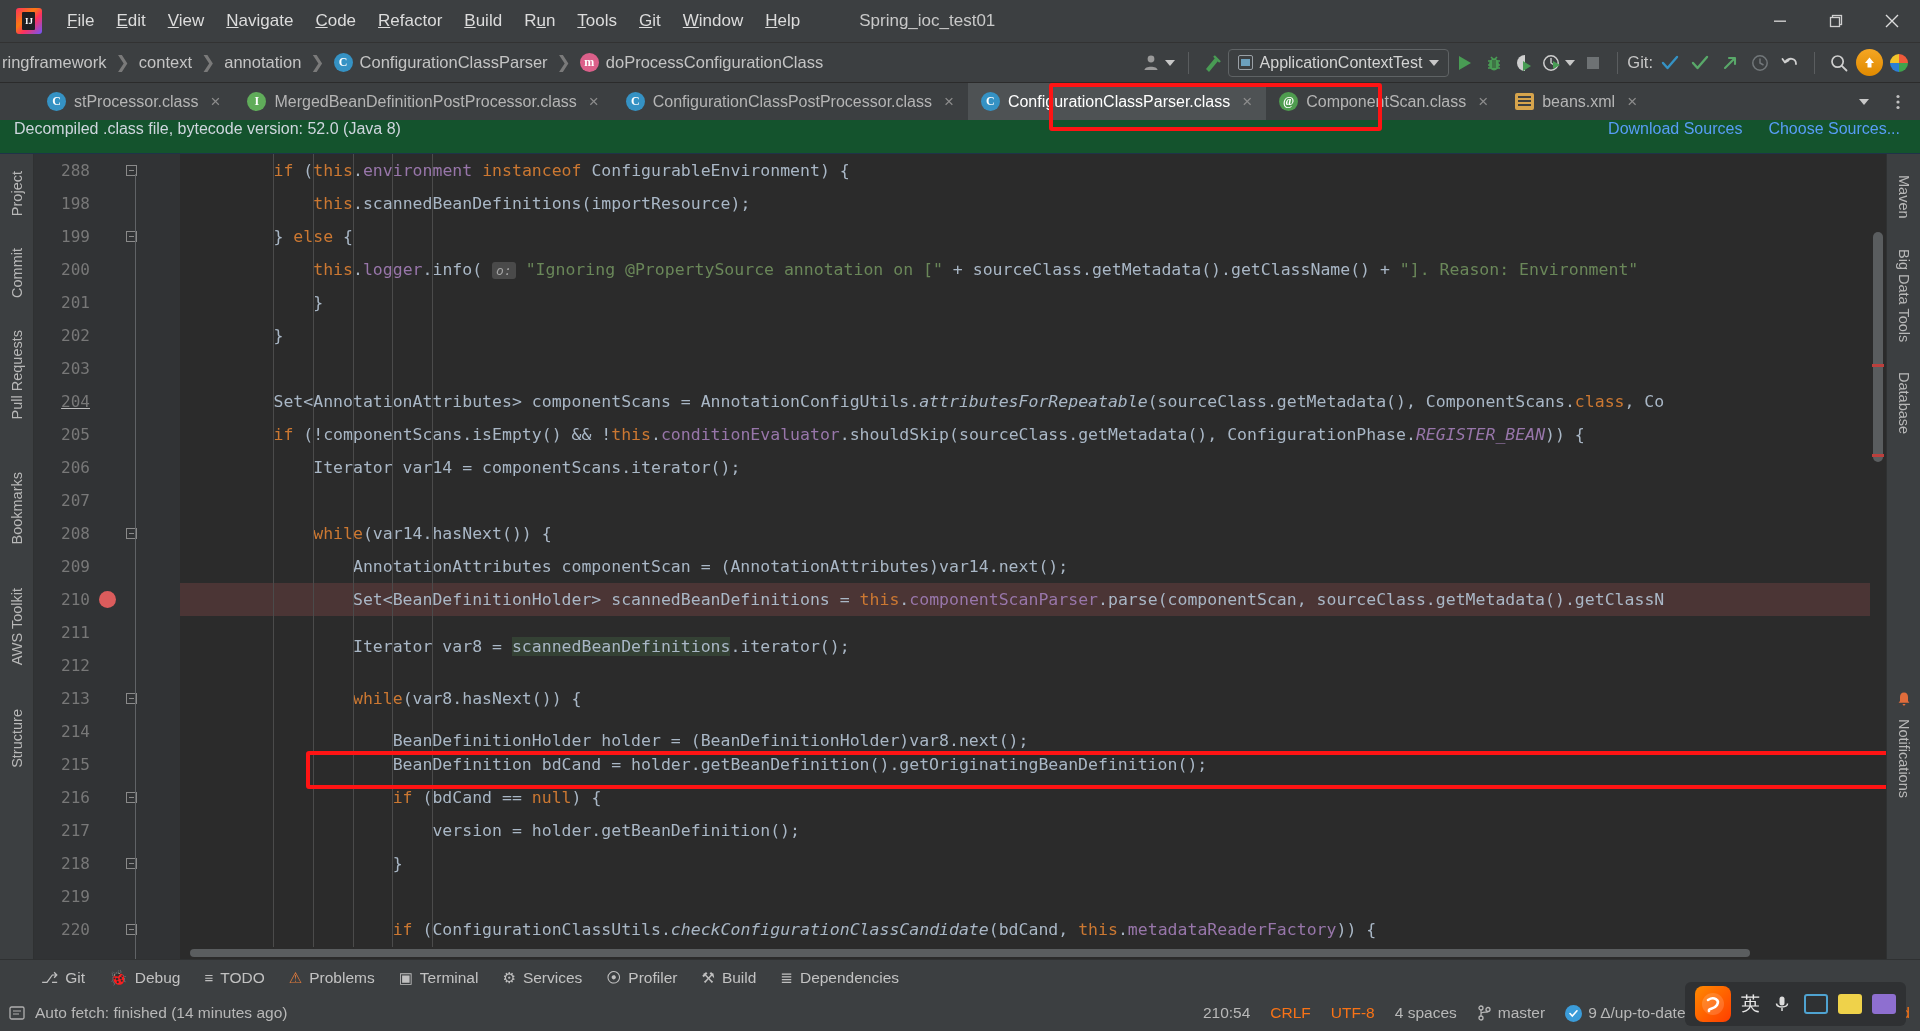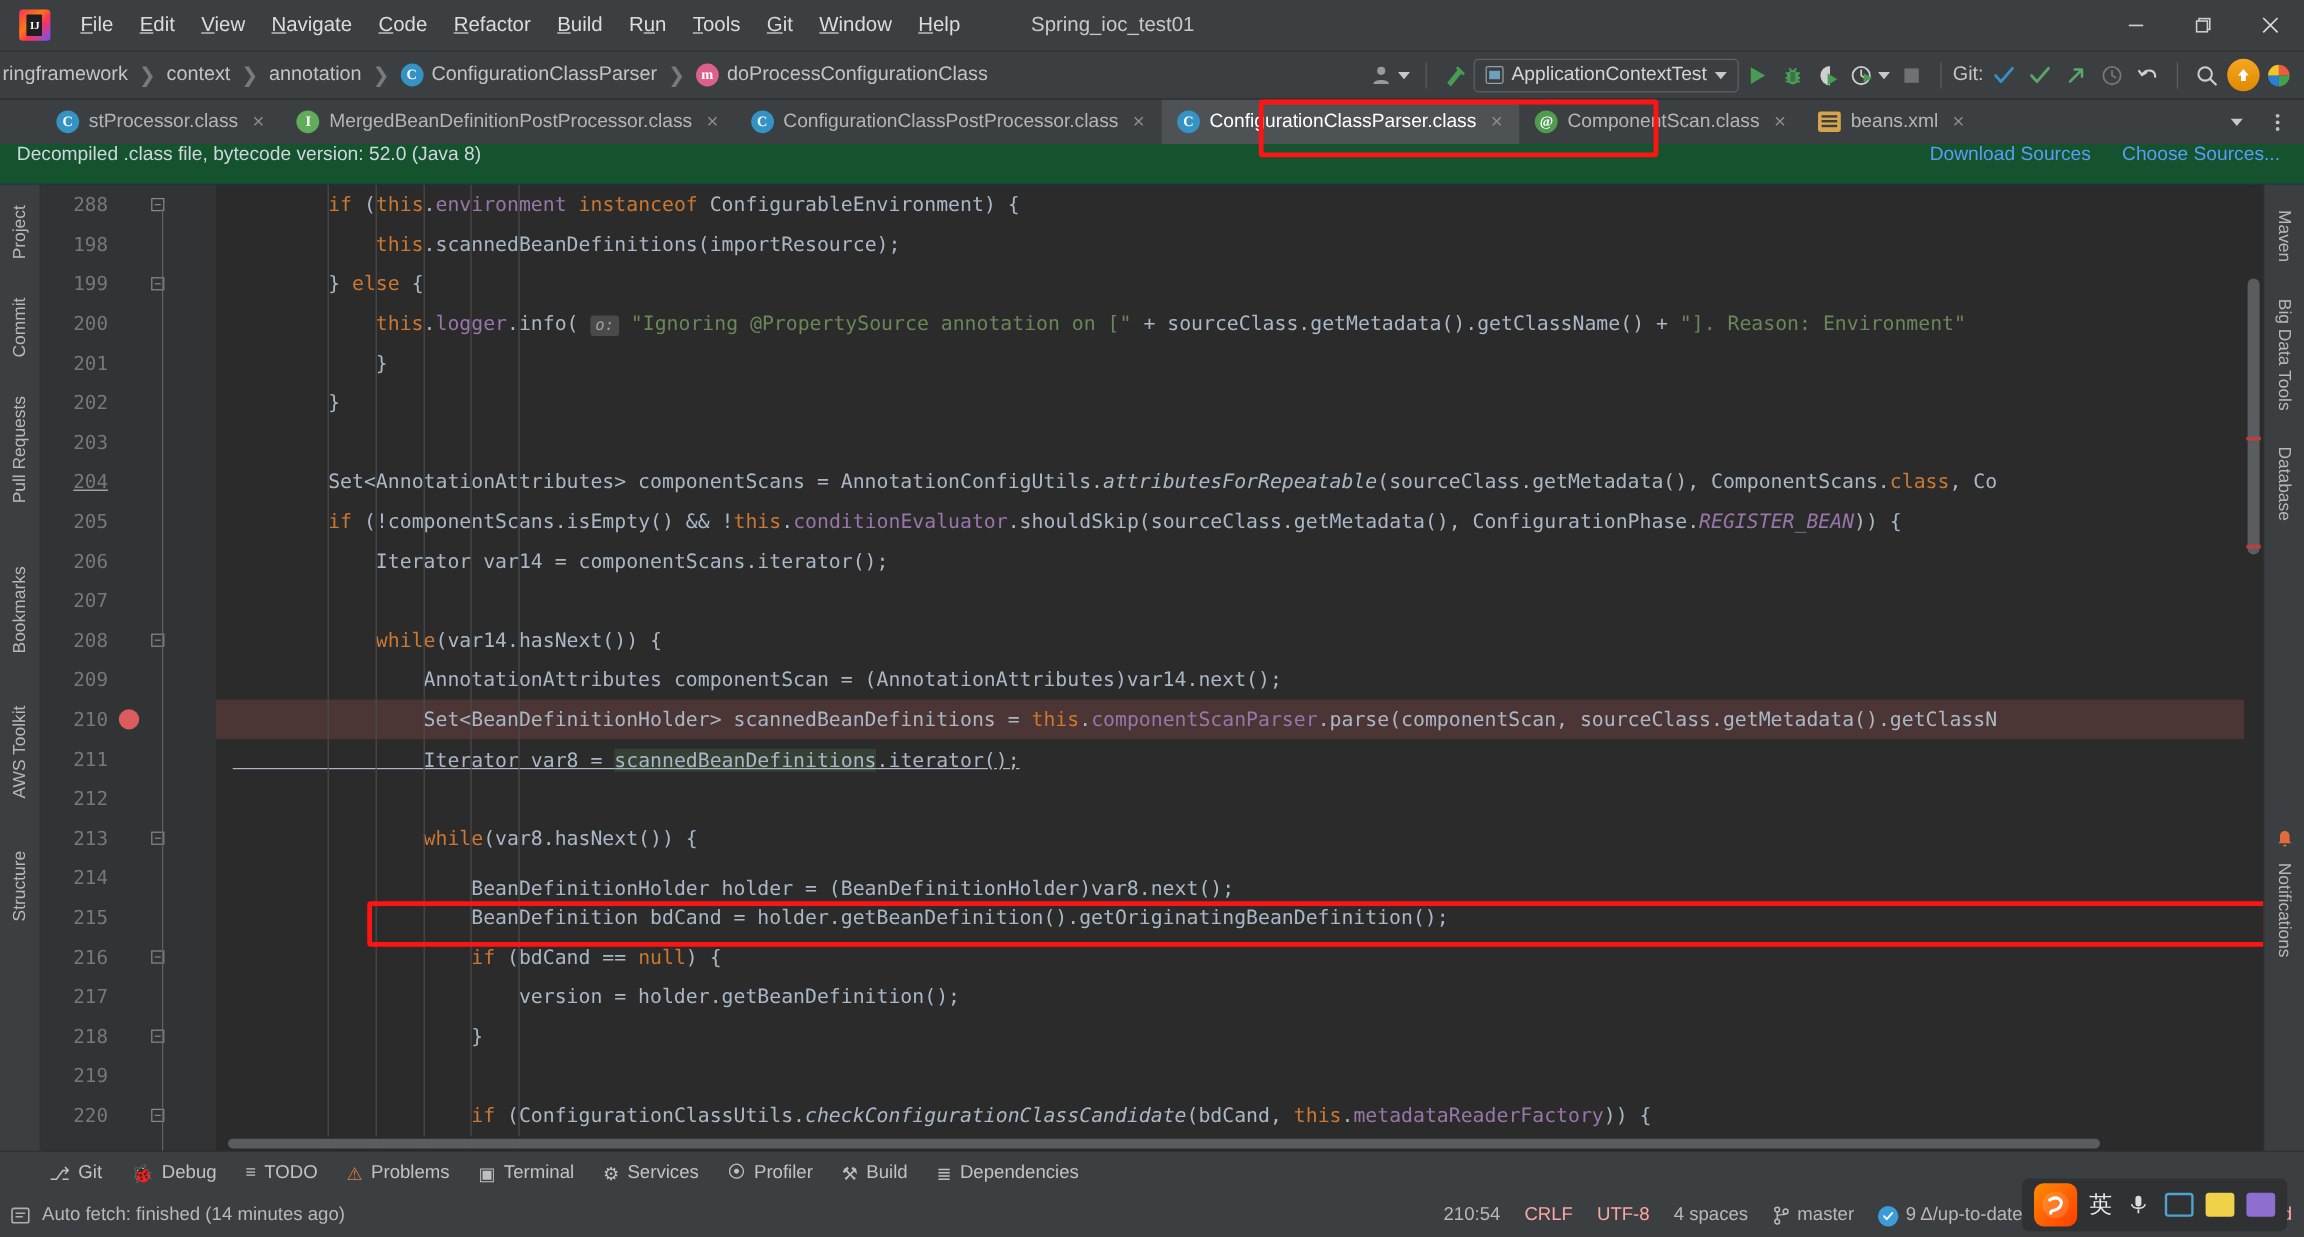--- a/index.html
+++ b/index.html
@@ -188,21 +188,21 @@
   }
   .bw { display:flex; align-items:center; gap:7px; font-size:15.5px; color:#c2c2c2; padding:4px 11px; border-radius:3px; }
 
   
   .statusbar {
     height:36px; flex:0 0 36px; background:#3c3f41; display:flex; align-items:center;
     font-size:15.5px; color:#b8b8b8; padding-left:8px; gap:0; position:relative;
   }
   .sb-left { display:flex; align-items:center; gap:9px; }
   .sb-right { margin-left:auto; display:flex; align-items:center; gap:20px; padding-right:10px; }
-  .sb-dim { color:#fca5a5; }
+  .sb-dim { color:#f97316; }
   .sb-chip { display:flex; align-items:center; gap:6px; }
   .vcs-ok { width:17px;height:17px;border-radius:50%;background:#3b9cd9;display:flex;align-items:center;justify-content:center; }
 
   
   .ime {
     position:absolute; display:flex; align-items:center; gap:10px;
     background:#2f3133; border-radius:6px; padding:4px 10px;
     z-index:40;
   }
   .ime .logo {
@@ -620,21 +620,21 @@
           <div class="cline" style="top: 165px;">        <span class="plain">}</span></div>
           <div class="cline" style="top: 198px;"></div>
           <div class="cline" style="top: 231px;">        <span class="plain">Set&lt;AnnotationAttributes&gt; componentScans = AnnotationConfigUtils.</span><span class="ital">attributesForRepeatable</span><span class="plain">(sourceClass.getMetadata(), ComponentScans.</span><span class="kw">class</span><span class="plain">, Co</span></div>
           <div class="cline" style="top: 264px;">        <span class="kw">if </span><span class="plain">(!componentScans.isEmpty() &amp;&amp; !</span><span class="kw">this</span><span class="plain">.</span><span class="fld">conditionEvaluator</span><span class="plain">.shouldSkip(sourceClass.getMetadata(), ConfigurationPhase.</span><span class="sfld">REGISTER_BEAN</span><span class="plain">)) {</span></div>
           <div class="cline" style="top: 297px;">            <span class="plain">Iterator var14 = componentScans.iterator();</span></div>
           <div class="cline" style="top: 330px;"></div>
           <div class="cline" style="top: 363px;">            <span class="kw">while</span><span class="plain">(var14.hasNext()) {</span></div>
           <div class="cline" style="top: 396px;">                <span class="plain">AnnotationAttributes componentScan = (AnnotationAttributes)var14.next();</span></div>
           <div class="hl-bp-row" style="top: 429px;"></div>
           <div class="cline" style="top: 429px;">                <span class="plain">Set&lt;BeanDefinitionHolder&gt; scannedBeanDefinitions = </span><span class="kw">this</span><span class="plain">.</span><span class="fld">componentScanParser</span><span class="plain">.parse(componentScan, sourceClass.getMetadata().getClassN</span></div>
-          <div class="cline" style="top: 463px; text-decoration: underline;">                <span class="plain">Iterator var8 = </span><span class="usage">scannedBeanDefinitions</span><span class="plain">.iterator();</span></div>
+          <div class="cline" style="top: 476px;">                <span class="plain">Iterator var8 = </span><span class="usage">scannedBeanDefinitions</span><span class="plain">.iterator();</span></div>
           <div class="cline" style="top: 495px;"></div>
           <div class="cline" style="top: 528px;">                <span class="kw">while</span><span class="plain">(var8.hasNext()) {</span></div>
           <div class="cline" style="top: 570px;">                    <span class="plain">BeanDefinitionHolder holder = (BeanDefinitionHolder)var8.next();</span></div>
           <div class="cline" style="top: 594px;">                    <span class="plain">BeanDefinition bdCand = holder.getBeanDefinition().getOriginatingBeanDefinition();</span></div>
           <div class="cline" style="top: 627px;">                    <span class="kw">if </span><span class="plain">(bdCand == </span><span class="kw">null</span><span class="plain">) {</span></div>
           <div class="cline" style="top: 660px;">                        <span class="plain">version = holder.getBeanDefinition();</span></div>
           <div class="cline" style="top: 693px;">                    <span class="plain">}</span></div>
           <div class="cline" style="top: 726px;"></div>
           <div class="cline" style="top: 759px;">                    <span class="kw">if </span><span class="plain">(ConfigurationClassUtils.</span><span class="ital">checkConfigurationClassCandidate</span><span class="plain">(bdCand, </span><span class="kw">this</span><span class="plain">.</span><span class="fld">metadataReaderFactory</span><span class="plain">)) {</span></div>
           <div class="iguide" style="left: 93.36px; top: 0px; bottom: 0px;"></div>

